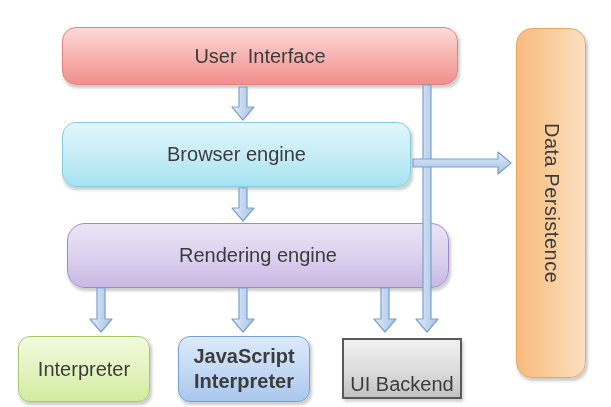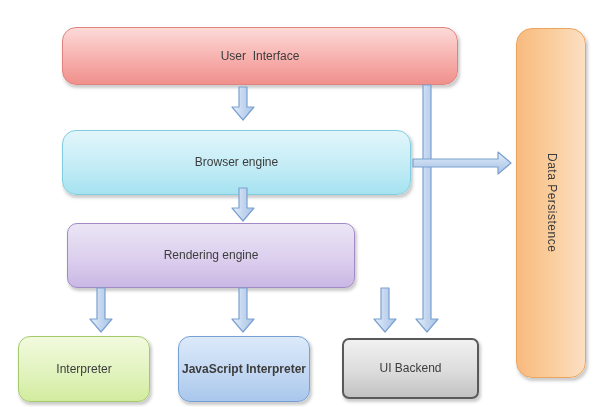--- a/index.html
+++ b/index.html
@@ -8,55 +8,55 @@
     width:611px;height:407px;
     background:#ffffff;
     font-family:"Liberation Sans", sans-serif;
     overflow:hidden;
   }
   .box{
     position:absolute;
     display:flex;align-items:center;justify-content:center;
     text-align:center;
     color:#3c3c3c;
-    font-size:12px;
+    font-size:20px;
     line-height:1.25;
     box-sizing:border-box;
     box-shadow:1.5px 2.5px 3px rgba(110,110,110,0.35);
   }
   .lbl{white-space:pre-wrap;}
   .b-ui{
     left:62px;top:27px;width:396px;height:58px;
     background:linear-gradient(to bottom,#fcdad8 0%,#f7b0ad 55%,#f0908c 100%);
     border:1.5px solid #e08280;border-radius:14px;
   }
   .b-browser{
     left:62px;top:122px;width:349px;height:65px;
     background:linear-gradient(to bottom,#e2f6fb 0%,#c4ecf6 55%,#a5e2f0 100%);
-    border:1.5px solid #82cde0;border-radius:14px;margin-top:8px;
+    border:1.5px solid #82cde0;border-radius:14px;
   }
   .b-render{
-    left:67px;top:223px;width:288px;height:65px;
+    left:67px;top:223px;width:382px;height:65px;
     background:linear-gradient(to bottom,#ebe5f5 0%,#dccfee 55%,#c9b8e4 100%);
-    border:1.5px solid #a18ac6;border-radius:10px;
+    border:1.5px solid #a18ac6;border-radius:18px;
   }
   .b-network{
     left:18px;top:336px;width:132px;height:66px;
     background:linear-gradient(to bottom,#f2fade 0%,#e2f3bf 55%,#d2ec9e 100%);
     border:1.5px solid #a5c96a;border-radius:12px;
   }
   .b-js{
     left:178px;top:336px;width:132px;height:66px;
     background:linear-gradient(to bottom,#dcEAfa 0%,#c2d8f3 55%,#a9c7ec 100%);
     border:1.5px solid #76a0d2;border-radius:12px;font-weight:bold;
   }
   .b-backend{
-    left:342px;top:338px;width:137px;height:61px;
+    left:342px;top:338px;width:120px;height:61px;
     background:linear-gradient(to bottom,#f1f1f1 0%,#dcdcdc 55%,#c2c2c2 100%);
-    border:2px solid #595959;border-radius:7px;
+    border:2px solid #595959;border-radius:0;align-items:flex-end;
   }
   .b-data{
     left:516px;top:28px;width:70px;height:350px;
     background:linear-gradient(to right,#f8ba7f 0%,#fACf9f 55%,#fcdfc4 100%);
     border:1.5px solid #eca55e;border-radius:16px;
   }
   .b-data .lbl{
     writing-mode:vertical-rl;
     letter-spacing:0.5px;
   }

